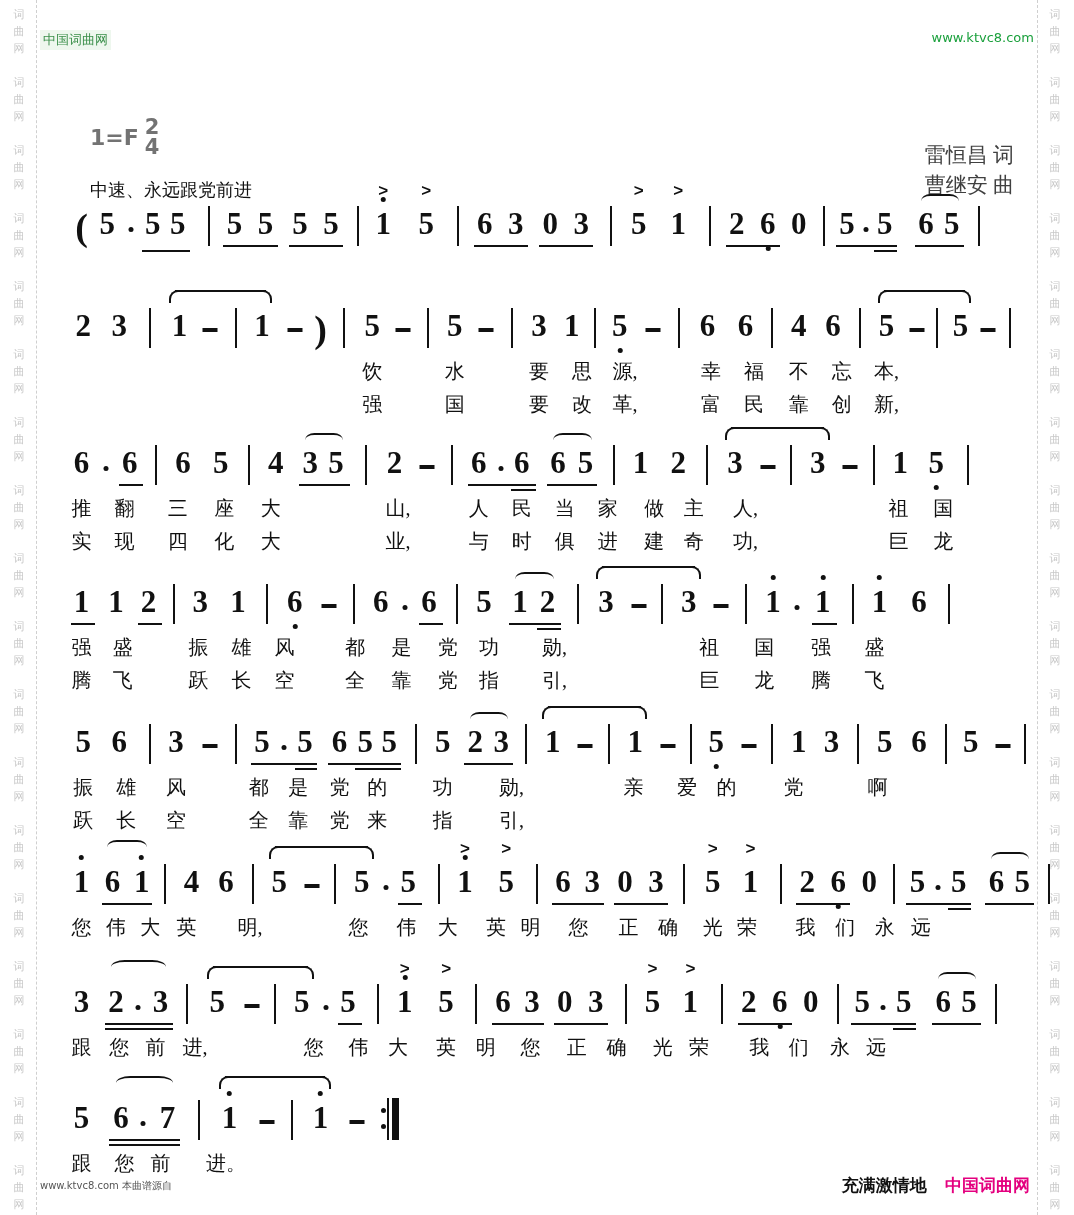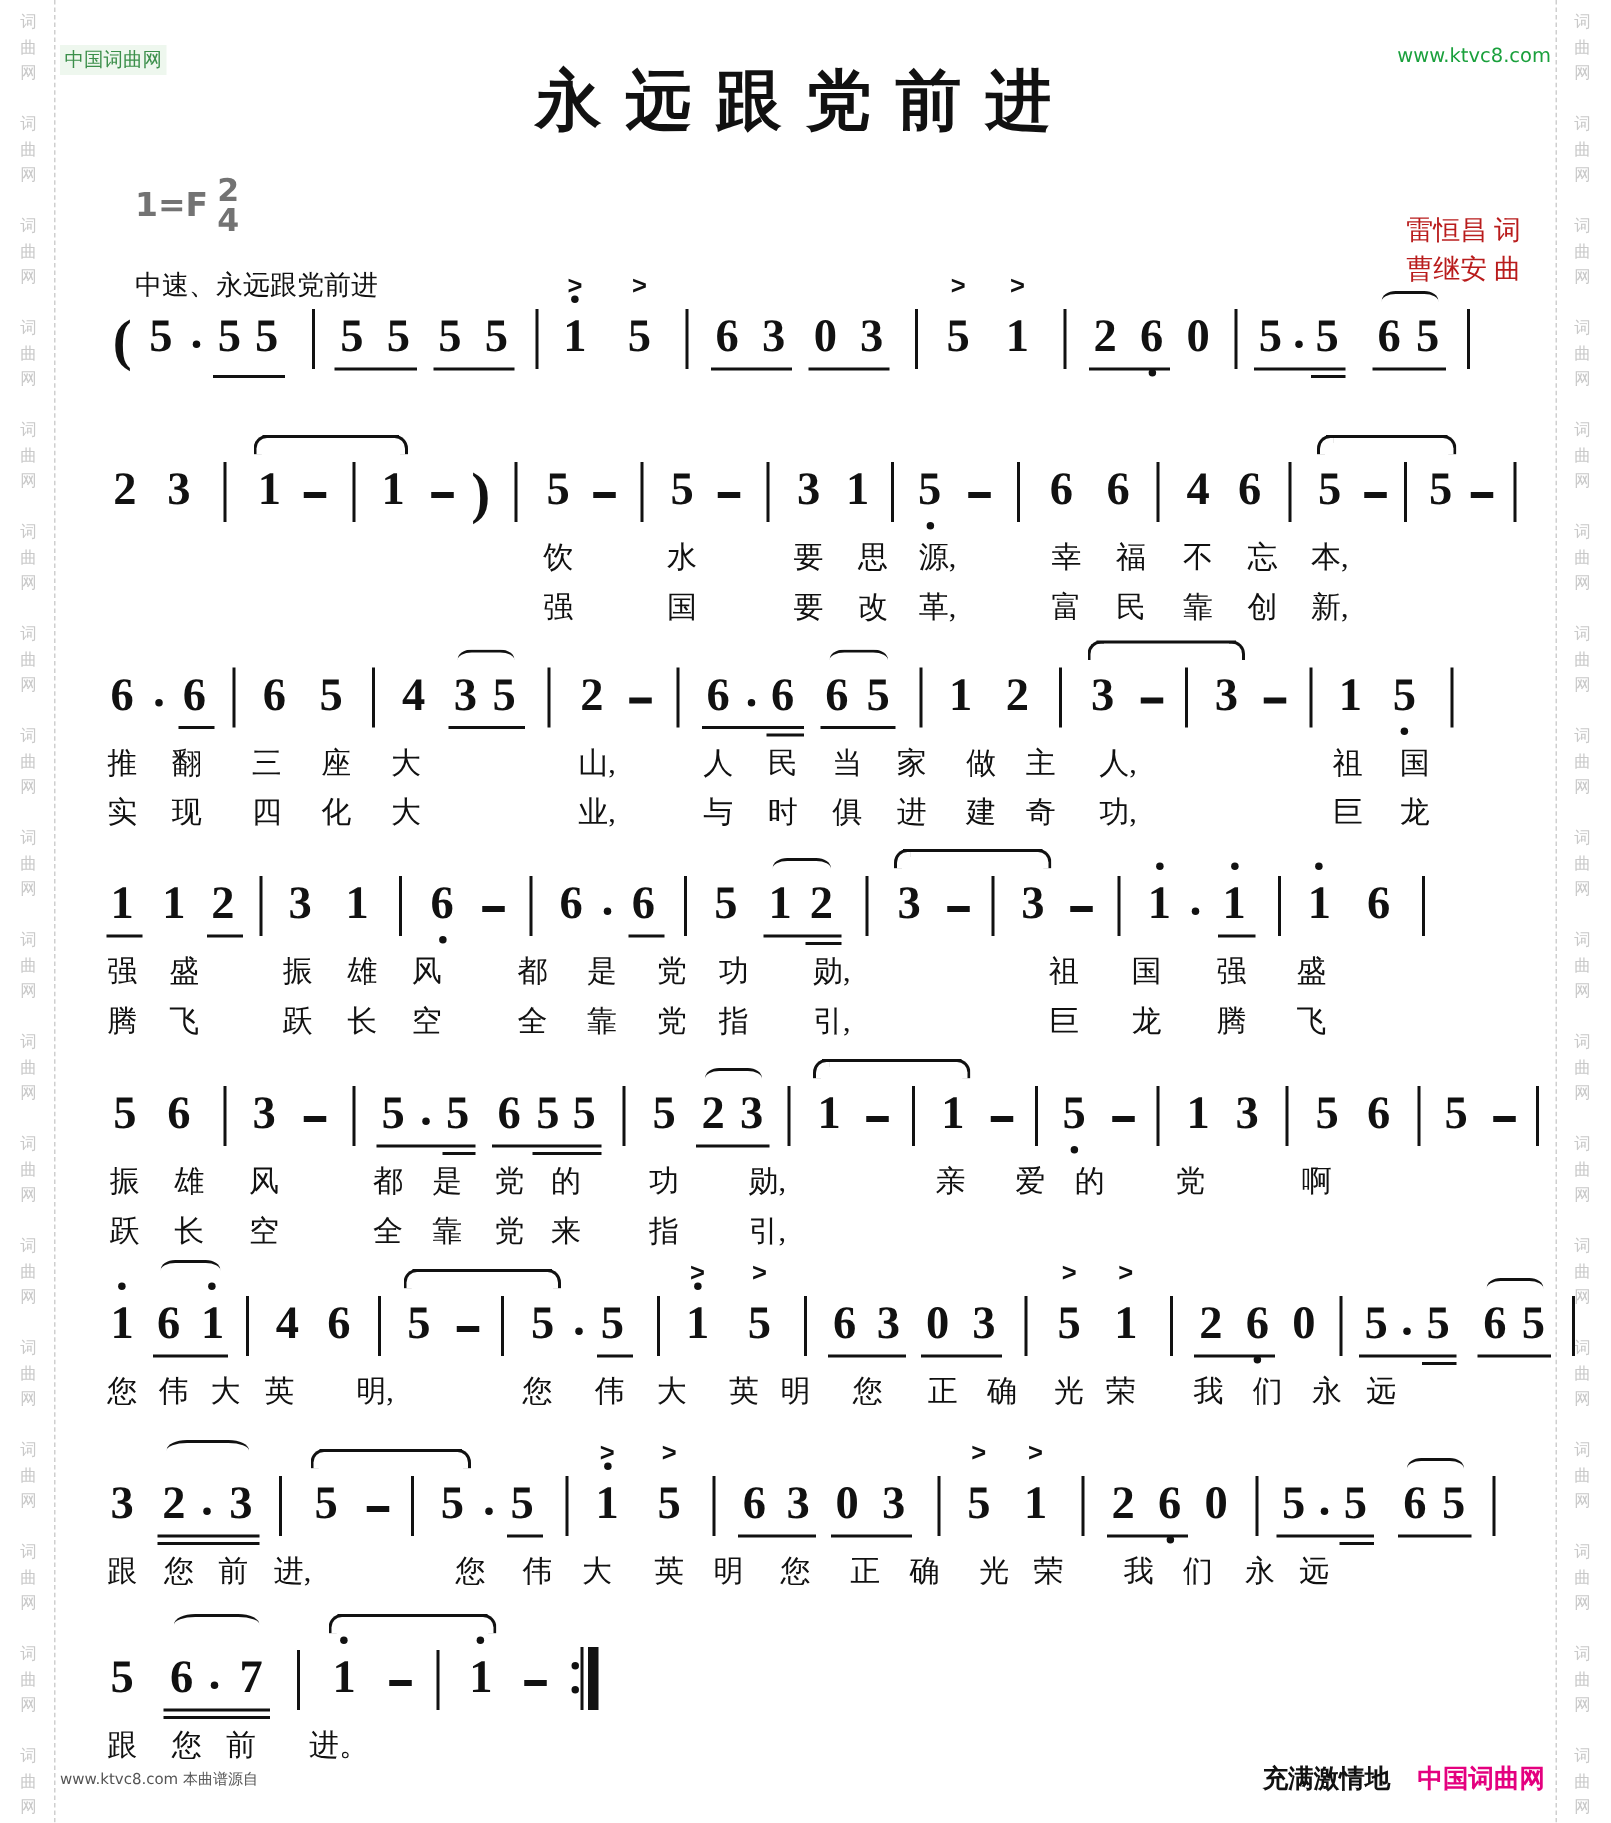--- a/index.html
+++ b/index.html
@@ -56,21 +56,21 @@
   }
   .frac{display:inline-block;text-align:center;line-height:0.95;font-size:21px;}
   .frac .num{display:block;}
   .frac .den{display:block;}
   .tempo{
     position:absolute;left:50px;top:178px;
     font-size:18px;color:#111;white-space:nowrap;
   }
   .credits{
     position:absolute;right:20px;top:140px;
-    font-size:18px;line-height:1.45;color:#b91c1c;text-align:left;white-space:nowrap;
+    font-size:21px;line-height:1.45;color:#404040;text-align:left;white-space:nowrap;
   }
 
   
   .system{position:absolute;left:0;right:0;}
   .noterow{
     position:relative;
     height:58px;
     font-family:"Liberation Serif","DejaVu Serif",serif;
     font-size:31px;font-weight:bold;color:#111;
     white-space:nowrap;
@@ -308,21 +308,20 @@
       <span class="wmchar">网</span>
       <span class="wmchar">&nbsp;</span>
     </div>
 </div>
 
 <div class="sheet">
 
   <div class="site-left">中国词曲网</div>
   <div class="site-right">www.ktvc8.com</div>
 
-  <div class="title">永远跟党前进</div>
 
   <div class="keysig">
     <span>1=F</span>
     <span class="frac">
       <span class="num">2</span>
       <span class="den">4</span>
     </span>
   </div>
 
   <div class="tempo">中速、永远跟党前进</div>

